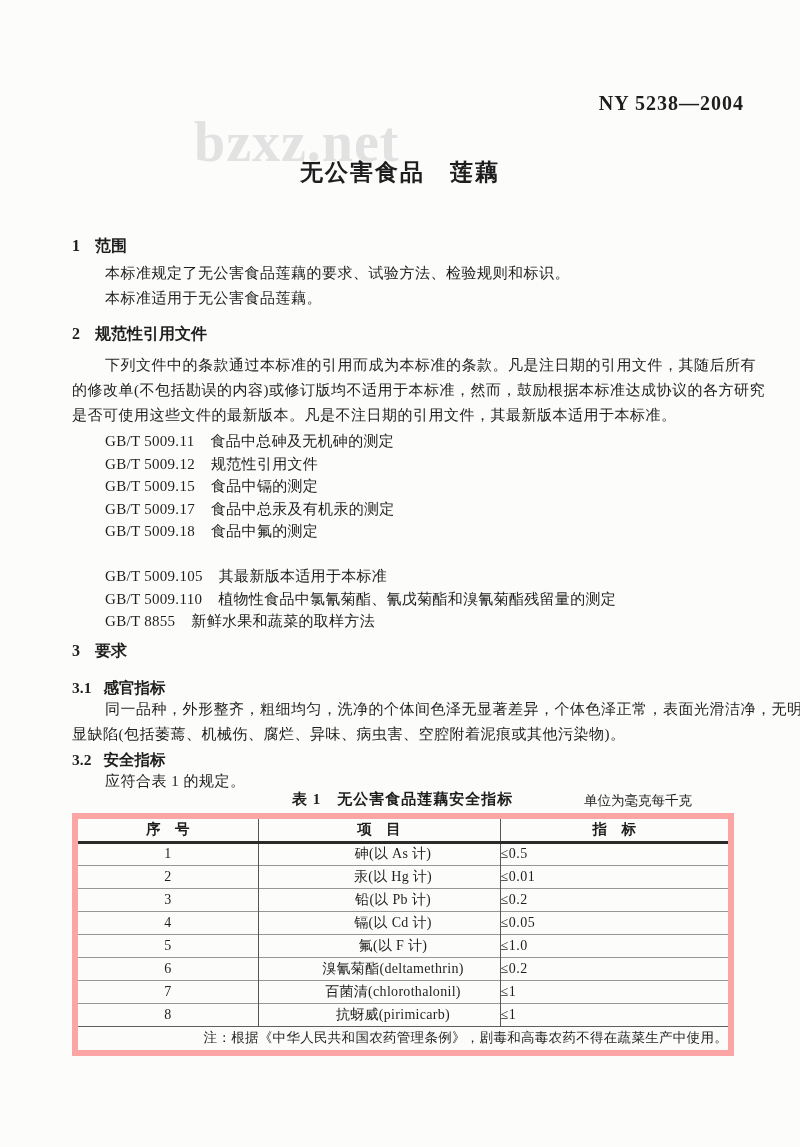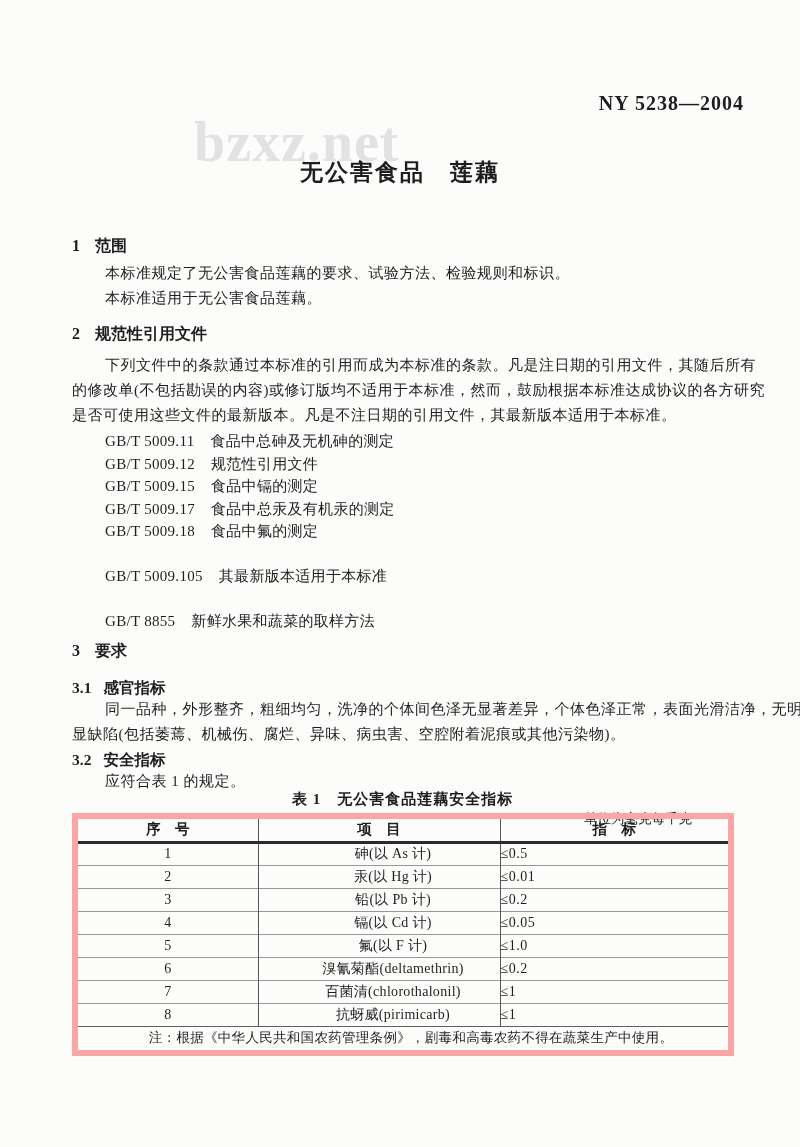--- a/index.html
+++ b/index.html
@@ -24,42 +24,42 @@
   }
   .sec { position:absolute; left:72px; z-index:2; font-weight:bold; font-size:16px; white-space:nowrap; }
   .sec .num { display:inline-block; margin-right:15px; }
   .sec.sub { font-size:15.5px; }
   .sec.sub .num { margin-right:12px; }
   .line { position:absolute; left:72px; z-index:2; font-size:15px; white-space:nowrap; letter-spacing:0.5px; }
   .indent { padding-left:33px; }
   .ref { position:absolute; left:105px; z-index:2; font-size:15px; white-space:nowrap; letter-spacing:0.3px; }
   .ref .code { display:inline-block; margin-right:16px; }
   .table-caption { position:absolute; left:292px; top:790px; z-index:2; font-size:15px; font-weight:bold; letter-spacing:1px; white-space:nowrap; }
-  .table-unit { position:absolute; left:584px; top:792px; z-index:2; font-size:13.5px; white-space:nowrap;margin-top:18px; }
+  .table-unit { position:absolute; left:584px; top:792px; z-index:2; font-size:13.5px; white-space:nowrap; }
   table.safety {
     position:absolute; left:72px; top:813px; z-index:2;
     width:656px; border-collapse:collapse; table-layout:fixed;
     font-size:14px; background:transparent;
   }
   table.safety { border:6px solid #fca5a5; }
   col.c-no { width:183px; } col.c-item { width:242px; } col.c-val { width:231px; }
   table.safety th {
     height:26px; font-weight:bold; font-size:14.5px;
     border-bottom:3px solid #2b2b2b; text-align:center; vertical-align:middle;
   }
   table.safety td { height:23px; vertical-align:middle; }
   .vline { border-left:1px solid #565656; }
   tr.data td { border-top:1px solid #979797; }
   tr.data:first-of-type td { border-top:none; }
   td.c-no-cell { text-align:center; }
   td.c-item-cell { text-align:center; padding-left:28px; letter-spacing:0.3px; }
   td.c-val-cell { letter-spacing:0.5px; }
   tr.note-row td {
     border-top:1px solid #5f5f5f; height:27px;
-    font-size:13.5px; text-align:center; padding-left:16px; letter-spacing:0.3px;
+    font-size:13.5px; text-align:right; padding-left:16px; letter-spacing:0.3px;
     white-space:nowrap; overflow:hidden;
   }
 </style>
 </head>
 <body>
 
 <div class="page">
 
   <div class="watermark">bzxz.net</div>
 
@@ -79,20 +79,21 @@
   <div class="line indent" style="top:356px">下列文件中的条款通过本标准的引用而成为本标准的条款。凡是注日期的引用文件，其随后所有</div>
   <div class="line" style="top:381px">的修改单(不包括勘误的内容)或修订版均不适用于本标准，然而，鼓励根据本标准达成协议的各方研究</div>
   <div class="line" style="top:406px">是否可使用这些文件的最新版本。凡是不注日期的引用文件，其最新版本适用于本标准。</div>
 
   <div class="ref" style="top:432px"><span class="code">GB/T 5009.11</span><span>食品中总砷及无机砷的测定</span></div>
   <div class="ref" style="top:455px"><span class="code">GB/T 5009.12</span><span>规范性引用文件</span></div>
   <div class="ref" style="top:477px"><span class="code">GB/T 5009.15</span><span>食品中镉的测定</span></div>
   <div class="ref" style="top:500px"><span class="code">GB/T 5009.17</span><span>食品中总汞及有机汞的测定</span></div>
   <div class="ref" style="top:522px"><span class="code">GB/T 5009.18</span><span>食品中氟的测定</span></div>
   <div class="ref" style="top:567px"><span class="code">GB/T 5009.105</span><span>其最新版本适用于本标准</span></div>
+  <div class="ref" style="top:590px"><span class="code">GB/T 5009.110</span><span>植物性食品中氯氰菊酯、氰戊菊酯和溴氰菊酯残留量的测定</span></div>
   <div class="ref" style="top:612px"><span class="code">GB/T 8855</span><span>新鲜水果和蔬菜的取样方法</span></div>
 
   <div class="sec" style="top:641px">
     <span class="num">3</span><span>要求</span>
   </div>
   <div class="sec sub" style="top:678px">
     <span class="num">3.1</span><span>感官指标</span>
   </div>
   <div class="line indent" style="top:700px">同一品种，外形整齐，粗细均匀，洗净的个体间色泽无显著差异，个体色泽正常，表面光滑洁净，无明</div>
   <div class="line" style="top:725px">显缺陷(包括萎蔫、机械伤、腐烂、异味、病虫害、空腔附着泥痕或其他污染物)。</div>

